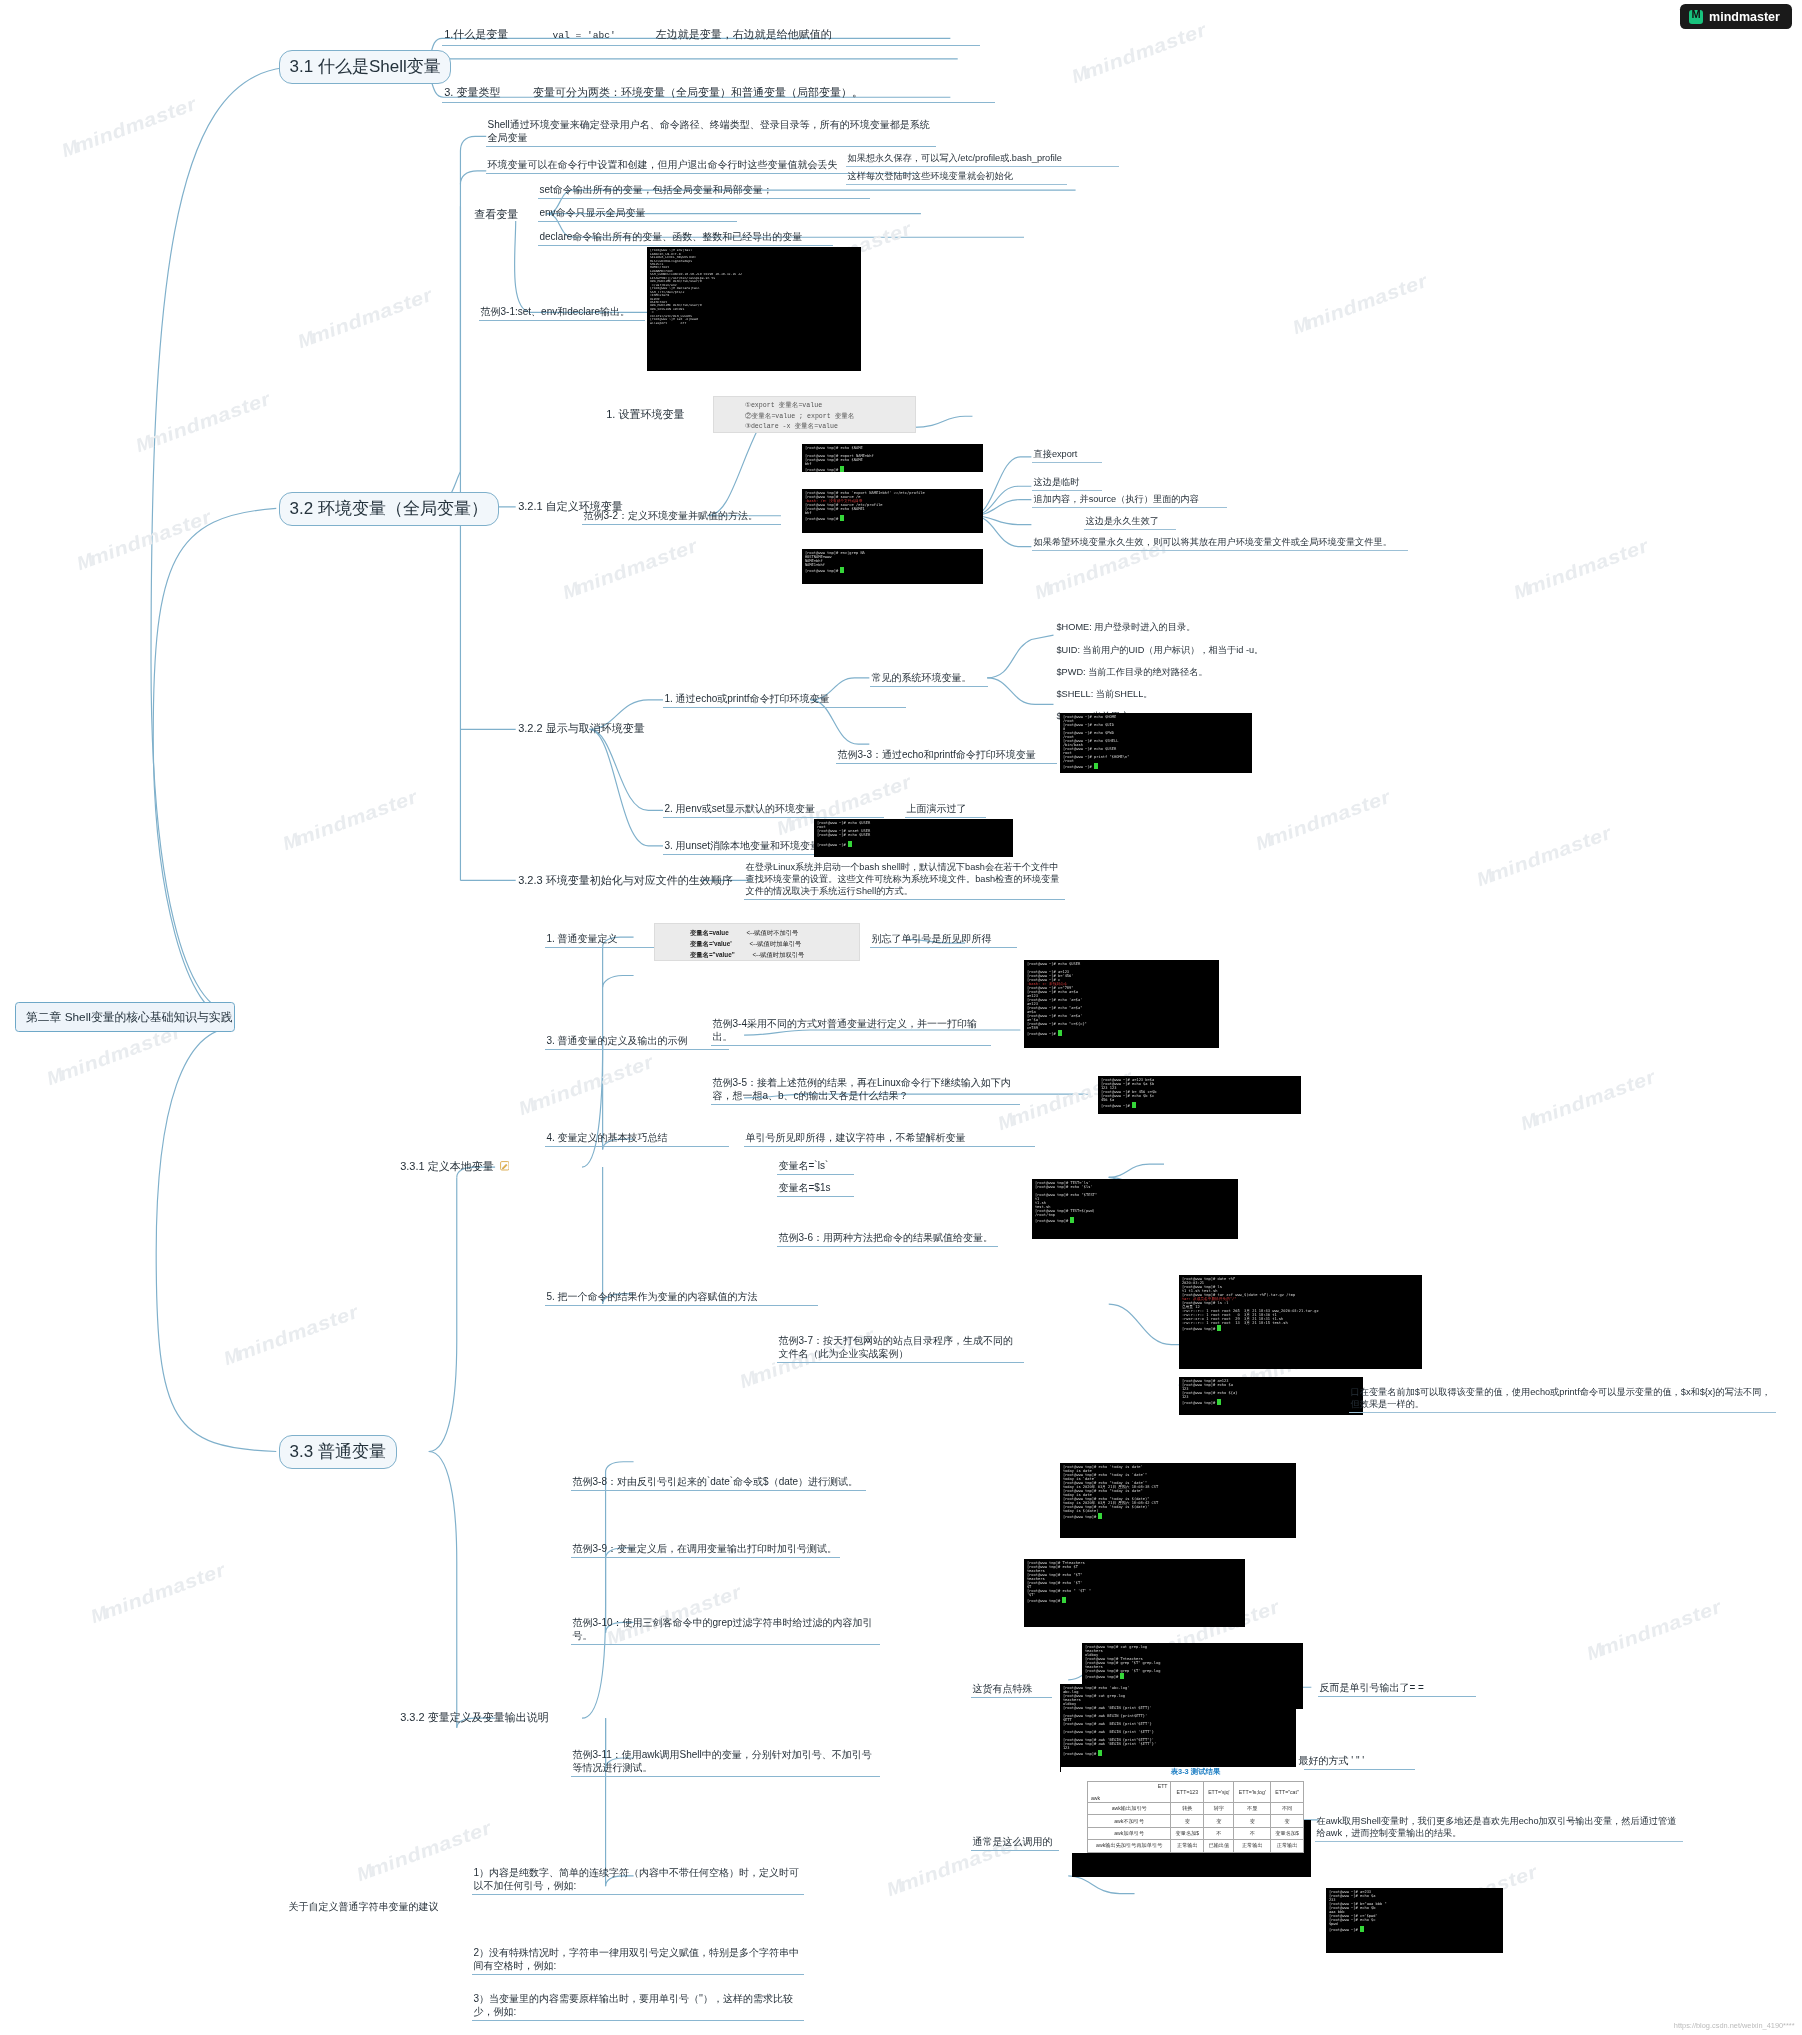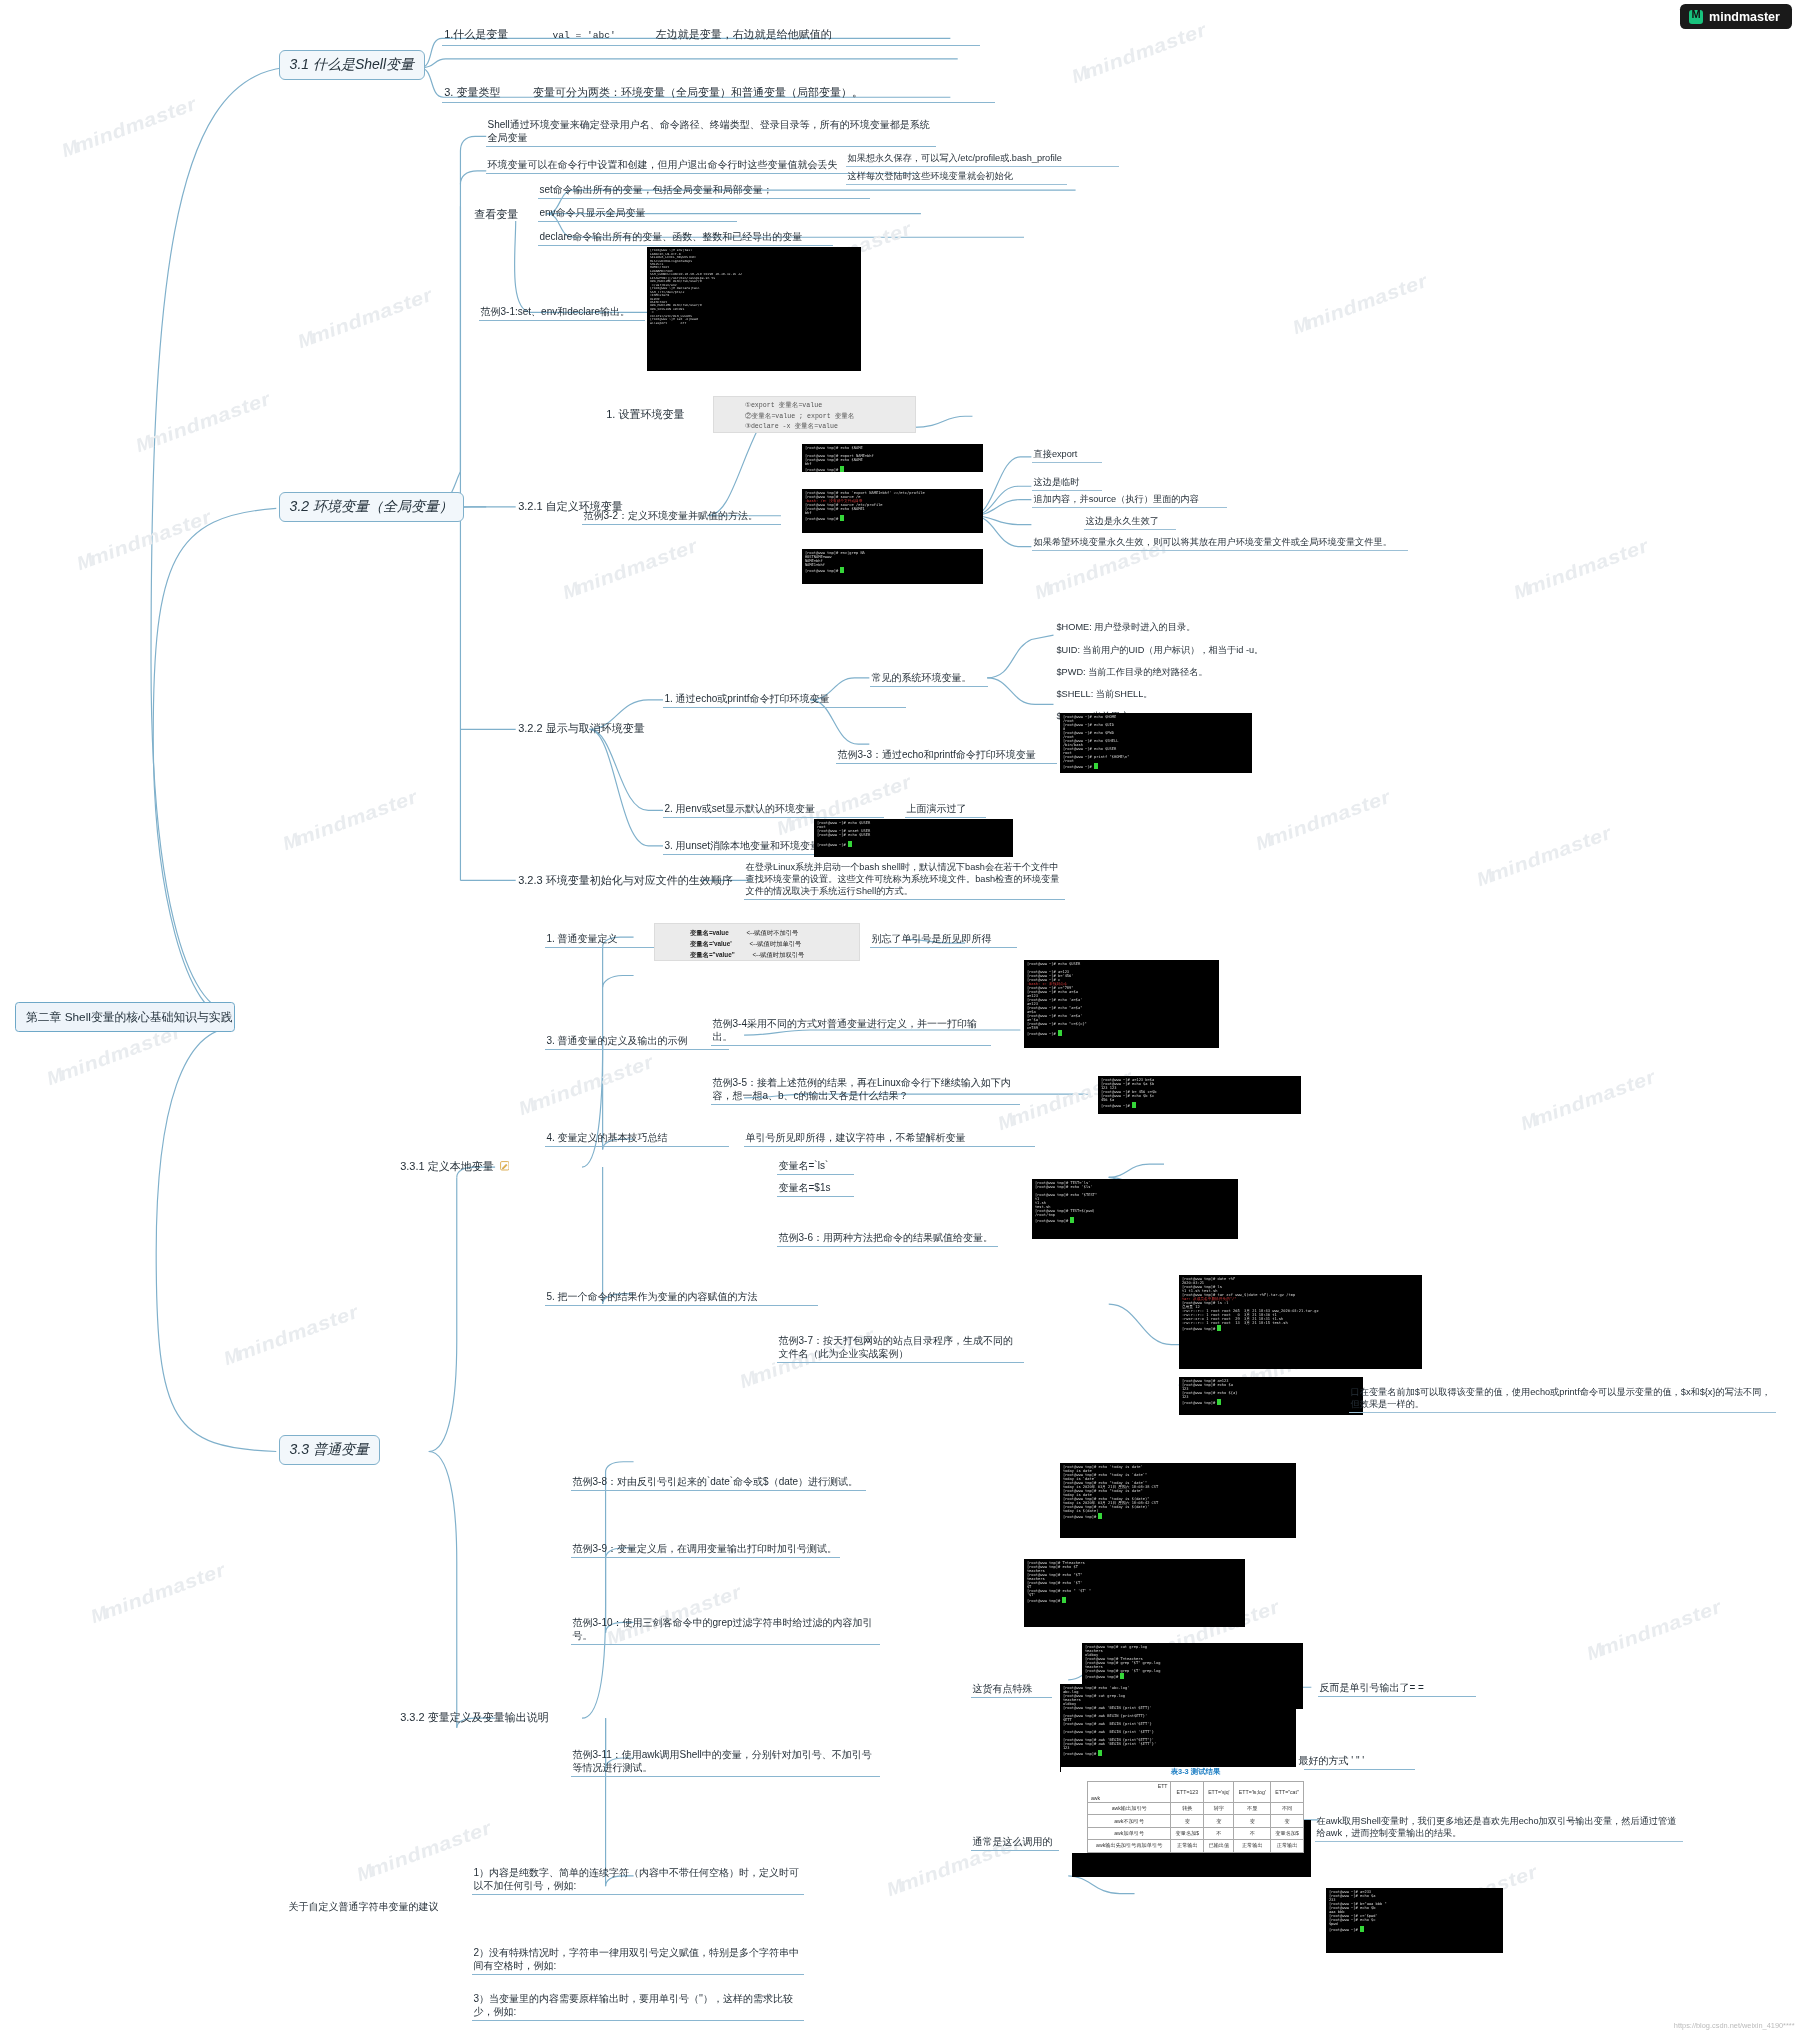--- a/index.html
+++ b/index.html
@@ -32,22 +32,22 @@
     content:"M";position:absolute;left:0;right:0;top:-1.5px;text-align:center;
     font-size:11px;font-weight:800;color:#111;
   }
   
   .node{position:absolute;box-sizing:border-box;}
   .root{
     border:1.2px solid #6ea8c8;background:#eef4fa;border-radius:3.7px;
     padding:6.6px 10.3px;font-size:11.8px;color:#24323c;white-space:nowrap;line-height:1.25;
   }
   .lvl1{
-    border:1px solid #7fb0cb;background:#f2f7fb;border-radius:6px;
-    padding:5.2px 9.6px;font-size:14px;color:#24323c;white-space:nowrap;line-height:1.25;font-style:italic;
+    border:1px solid #7fb0cb;background:#f2f7fb;border-radius:13px;
+    padding:5.2px 9.6px;font-size:17px;color:#24323c;white-space:nowrap;line-height:1.25;
   }
   .lvl2{
     font-size:11px;color:#1f2a33;padding:1.5px 2.2px 2.9px 2.2px;line-height:1.3;
     border-bottom:1px solid #8ab6d0;white-space:nowrap;
   }
   .lvl3{
     font-size:10px;color:#1f2a33;padding:1.5px 1.5px 2.2px 1.5px;line-height:1.32;
     border-bottom:0.9px solid #8ab6d0;
   }
   .lvl4{

